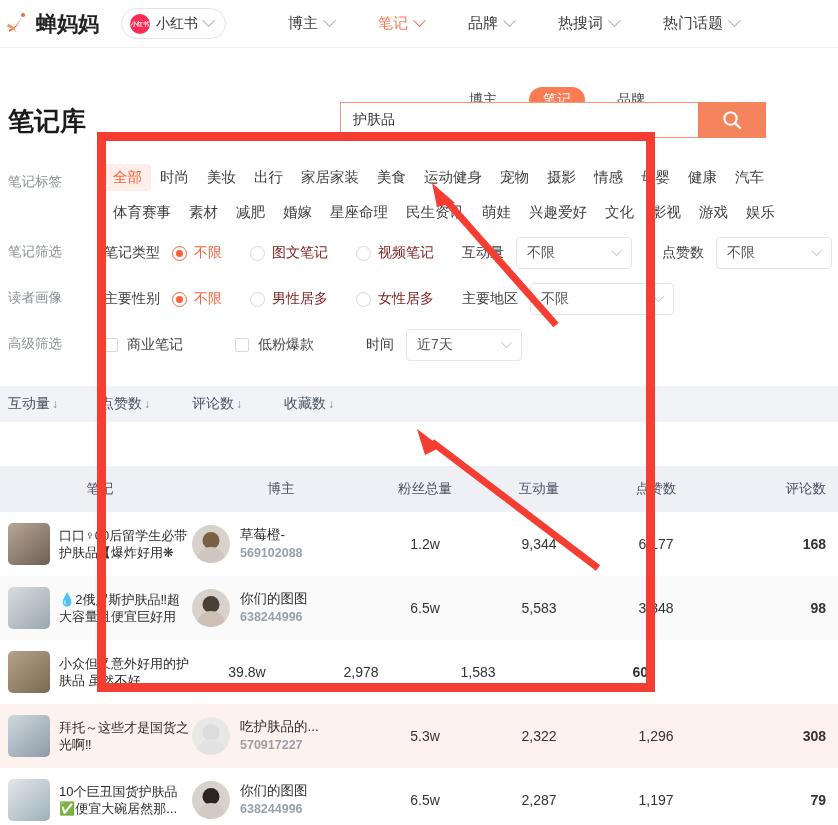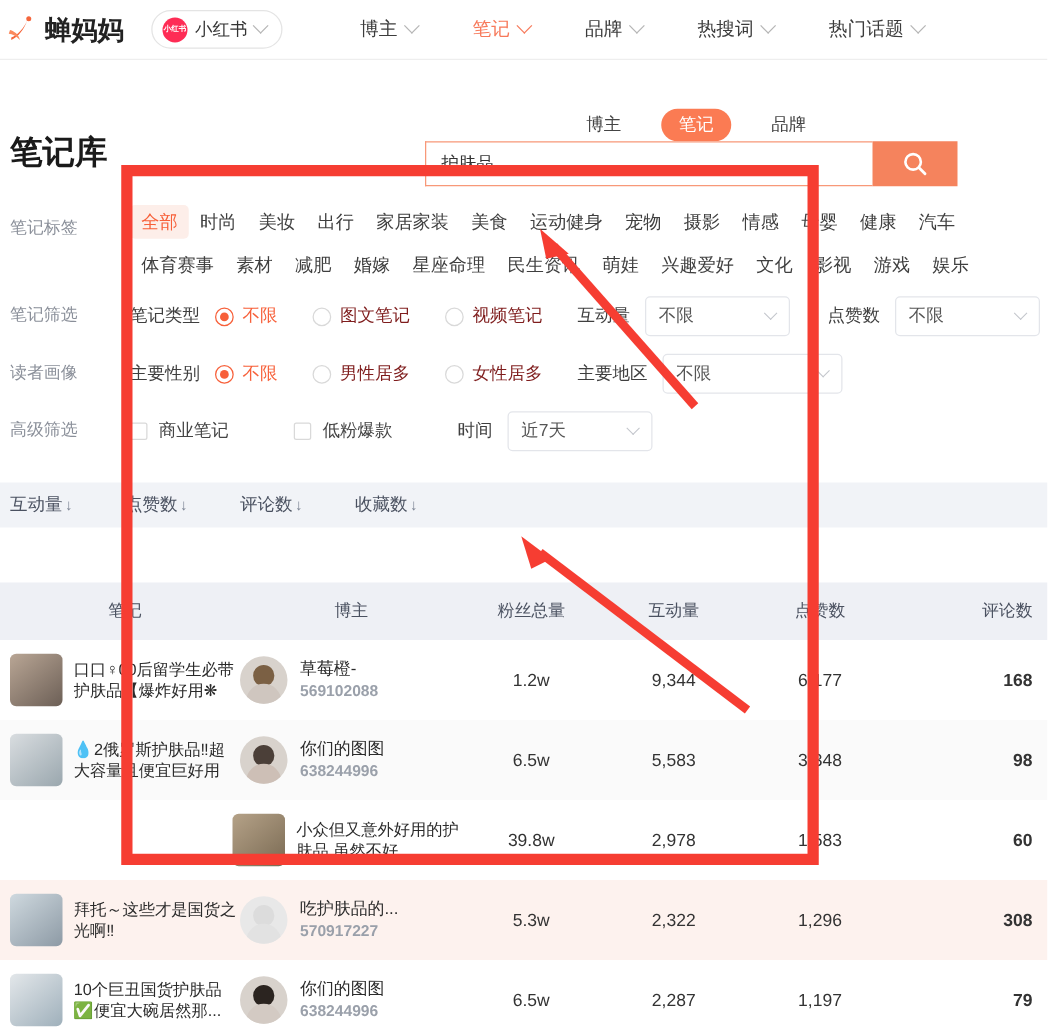--- a/index.html
+++ b/index.html
@@ -50,21 +50,21 @@
     position: absolute; left: 8px; top: 104px;
     font-size: 26px; font-weight: bold; color: #1a1a1a;
   }
   .search-tabs {
     position: absolute; left: 455px; top: 87px;
     display:flex; align-items:center; gap: 18px;
   }
   .stab { font-size: 14px; color:#444; padding: 4px 14px; border-radius: 14px; cursor:pointer; }
   .stab.active { background:#fb7b53; color:#fff; }
   .search-row {
-    position: absolute; left: 340px; top: 113px;
+    position: absolute; left: 340px; top: 102px;
     display:flex; align-items:stretch;
   }
   .search-input {
     width: 358px; height: 36px;
     border: 1px solid #f89878; border-right:none;
     background:#fff; font-size: 14px; color:#333;
     padding: 0 12px; outline:none;
     font-family: "Liberation Sans", sans-serif;
   }
   .search-btn {
@@ -117,21 +117,21 @@
   }
   .sortitem { font-size:14px; color:#4a5160; margin-right: 42px; cursor:pointer; display:flex; align-items:center; gap:2px; }
   .sortarrow { font-size: 12px; color:#7d8594; }
 
   
   .thead {
     position:absolute; left:0; top:466px; width:838px; height:46px;
     background:#eef0f5; display:flex; align-items:center;
   }
   .tbody { position:absolute; left:0; top:512px; width:838px; }
-  .trow { display:flex; align-items:center; height:64px; background:#fff;justify-content:flex-end; }
+  .trow { display:flex; align-items:center; height:64px; background:#fff; }
   .trow.alt { background:#fafafa; }
   .trow.hl { background:#fdf2ee; }
 
   .c-note   { width: 192px; flex:0 0 192px; display:flex; align-items:center; padding-left: 8px; }
   .c-blog   { width: 178px; flex:0 0 178px; display:flex; align-items:center; }
   .c-fans   { width: 110px; flex:0 0 110px; text-align:center; }
   .c-inter  { width: 118px; flex:0 0 118px; text-align:center; }
   .c-like   { width: 116px; flex:0 0 116px; text-align:center; }
   .c-cmt    { width: 124px; flex:0 0 124px; text-align:right; padding-right: 12px; font-weight: bold; }
 

